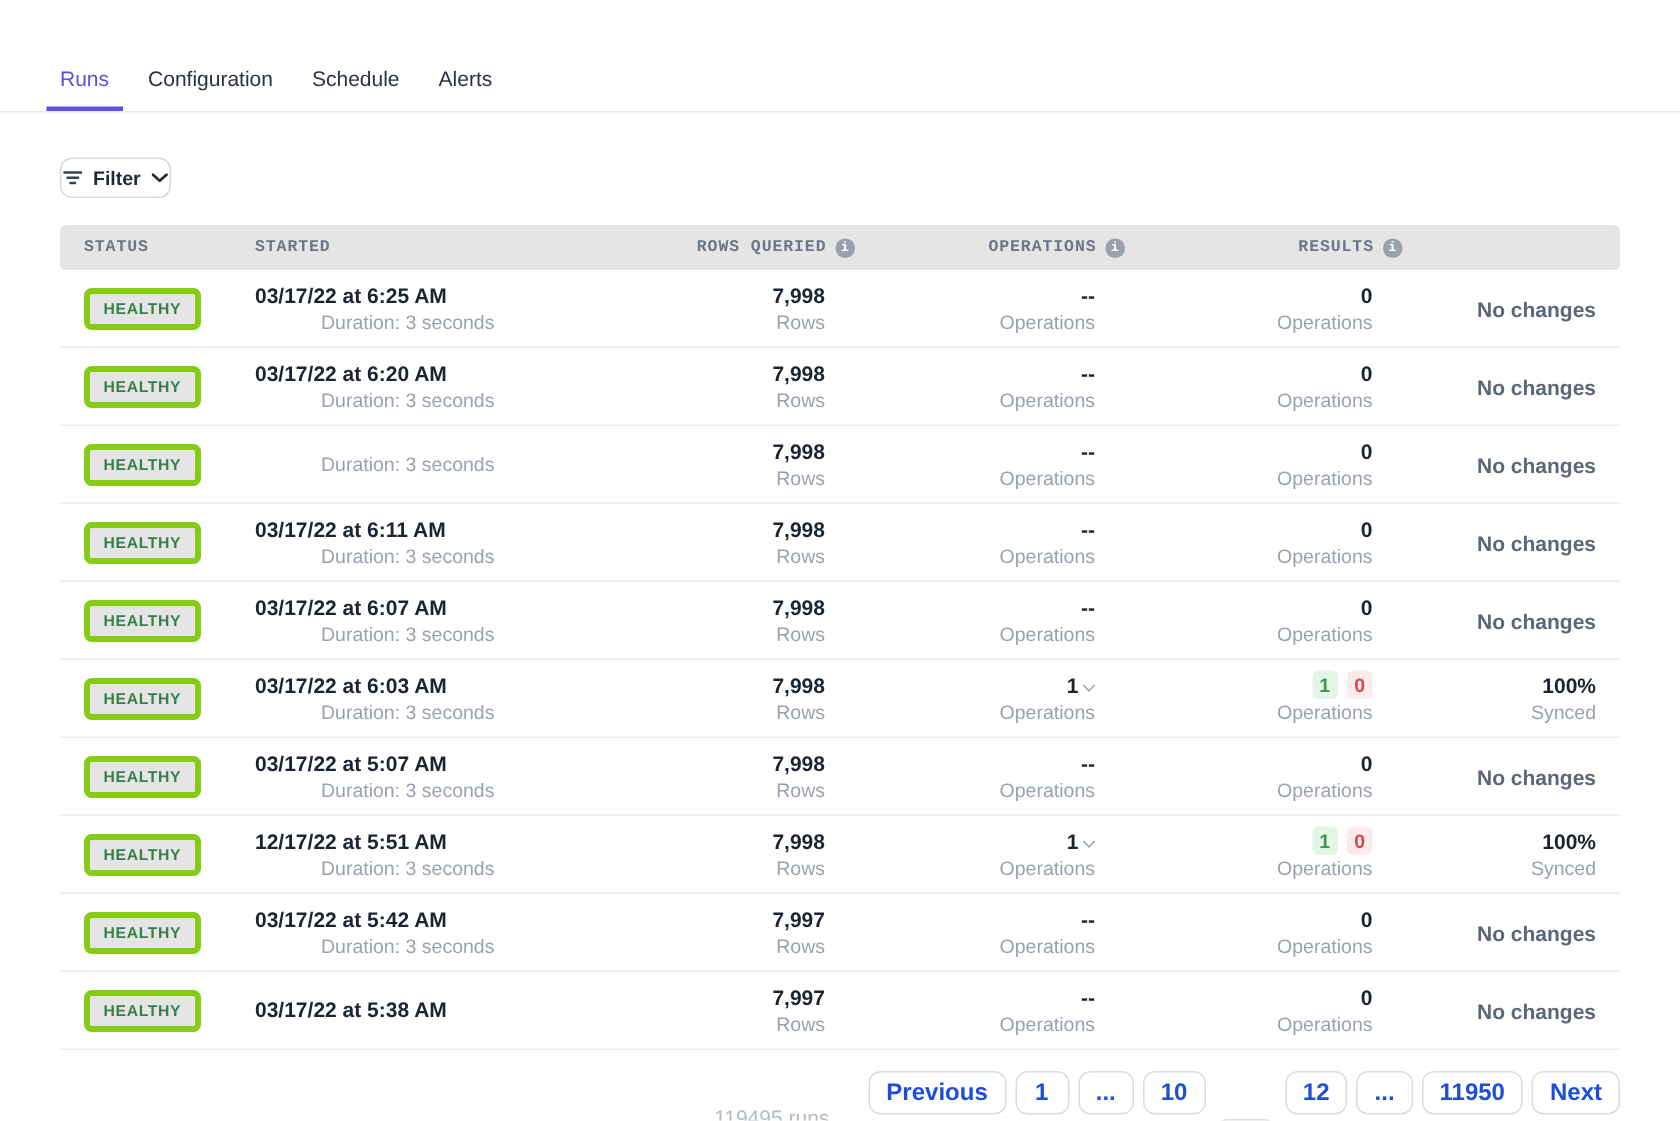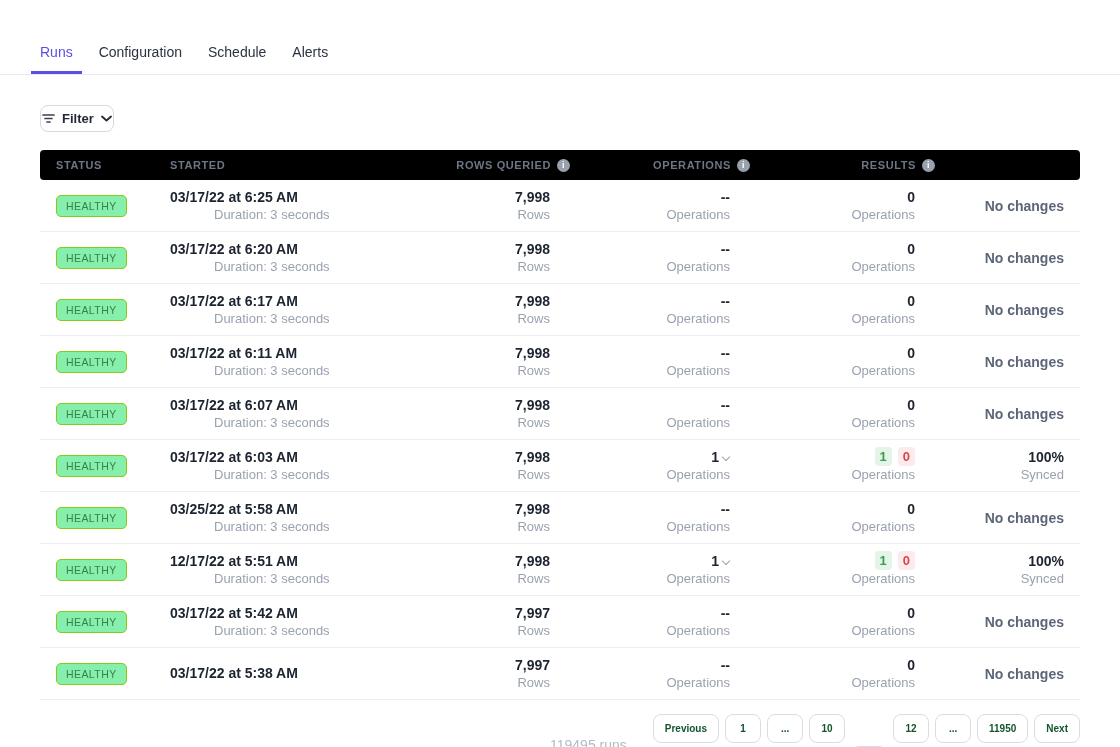--- a/index.html
+++ b/index.html
@@ -16,59 +16,59 @@
 
   .filter-btn { margin-top:30px; display:inline-flex; align-items:center; gap:7px;
     height:27px; padding:0 1px; background:#fff; border:1px solid #d6dae1; border-radius:8px;
     font-size:13px; font-weight:600; color:#232a36; cursor:pointer; font-family:inherit; }
   .filter-btn svg { display:block; }
 
   
   .table { margin-top:18px; }
   .grid { display:grid; grid-template-columns:116px 250px 164px 180px 185px 145px; }
 
-  .thead { background:#000000; border-radius:4px; height:30px; align-items:center; }
+  .thead { background:#e5e5e5; border-radius:4px; height:30px; align-items:center;font-family:Liberation Mono, monospace; }
   .hcell { font-size:11px; font-weight:700; letter-spacing:.055em; color:#6e7685;
            display:flex; align-items:center; gap:6px; }
   .hcell.right { justify-content:flex-end; }
   .h-status { padding-left:16px; }
   .h-started { padding-left:14px; }
   .h-changes { padding-right:16px; }
   .info { width:13px; height:13px; border-radius:50%; background:#99a1ad; color:#ffffff;
           font-size:9px; font-weight:700; display:inline-flex; align-items:center; justify-content:center;
           font-style:normal; cursor:default; }
 
   .trow { height:52px; align-items:center; border-bottom:1px solid #ebedf1; }
   .cell.status { padding-left:16px; }
   .cell.started { padding-left:14px; }
   .cell.num { text-align:right; padding-right:20px; }
   .cell.changes { text-align:right; padding-right:16px; }
 
   .primary { font-size:14px; font-weight:700; color:#1c2430; line-height:1.3; white-space:nowrap; }
   .secondary { font-size:13px; color:#9aa2af; line-height:1.35; white-space:nowrap;margin-left:44px; }
 
-  .badge { display:inline-block; font-size:10.5px; font-weight:400; letter-spacing:.04em;
-           color:#37804a; background:#86efac; border:1px solid #84cc16; border-radius:5px;
+  .badge { display:inline-block; font-size:10.5px; font-weight:700; letter-spacing:.04em;
+           color:#37804a; background:#e5e5e5; border:4px solid #84cc16; border-radius:5px;
            padding:4px 9px; }
 
   .ops-chev { display:inline-block; margin-left:4px; width:7px; height:7px; position:relative; top:-2px; }
   .ops-chev::after { content:""; position:absolute; left:0; top:1px; width:5px; height:5px;
     border-right:1.6px solid #9aa2af; border-bottom:1.6px solid #9aa2af; transform:rotate(45deg); }
 
   .pill { display:inline-block; border-radius:4px; padding:0px 5px; font-size:13px; font-weight:700; line-height:19px; }
   .pill.green { background:#e4f4e7; color:#3c9a52; }
   .pill.red { background:#fcebec; color:#d9464e; margin-left:6px; }
 
   .outcome-plain { font-size:14px; font-weight:600; color:#5d6678; }
 
   
   .pagination { display:flex; justify-content:flex-end; align-items:center; gap:16px; margin-top:14px; }
   .runs-count { color:#b3bac6; font-size:14px; margin-right:10px; }
   .pbtn { height:29px; min-width:36px; padding:0 11px; border:1px solid #d9dde3; border-radius:8px;
-          background:#fff; font-size:10px; font-weight:600; color:#14532d; cursor:pointer;
+          background:#fff; font-size:16px; font-weight:600; color:#1d4ed8; cursor:pointer;
           display:inline-flex; align-items:center; justify-content:center; font-family:inherit; }
   .pbtn.active { background:#e7e9ee; border-color:#d9dde3;margin-top:32px; }
 </style>
 </head>
 <body>
 
 <div class="tabbar" id="tabbar">
     <div class="tab active">Runs</div>
     <div class="tab">Configuration</div>
     <div class="tab">Schedule</div>
@@ -156,21 +156,20 @@
             <div class="primary">0</div>
             <div class="secondary">Operations</div>
           </div>
           <div class="cell changes">
             <div class="outcome-plain">No changes</div>
           </div>
         </div>
         <div class="grid trow">
           <div class="cell status"><span class="badge">HEALTHY</span></div>
           <div class="cell started">
-            <div class="primary">03/17/22 at 6:17 AM</div>
             <div class="secondary">Duration: 3 seconds</div>
           </div>
           <div class="cell num">
             <div class="primary">7,998</div>
             <div class="secondary">Rows</div>
           </div>
           <div class="cell num">
             <div class="primary">--</div>
             <div class="secondary">Operations</div>
           </div>
@@ -245,21 +244,21 @@
             <div class="secondary">Operations</div>
           </div>
           <div class="cell changes">
             <div class="primary">100%</div>
             <div class="secondary">Synced</div>
           </div>
         </div>
         <div class="grid trow">
           <div class="cell status"><span class="badge">HEALTHY</span></div>
           <div class="cell started">
-            <div class="primary">03/25/22 at 5:58 AM</div>
+            <div class="primary">03/17/22 at 5:07 AM</div>
             <div class="secondary">Duration: 3 seconds</div>
           </div>
           <div class="cell num">
             <div class="primary">7,998</div>
             <div class="secondary">Rows</div>
           </div>
           <div class="cell num">
             <div class="primary">--</div>
             <div class="secondary">Operations</div>
           </div>

